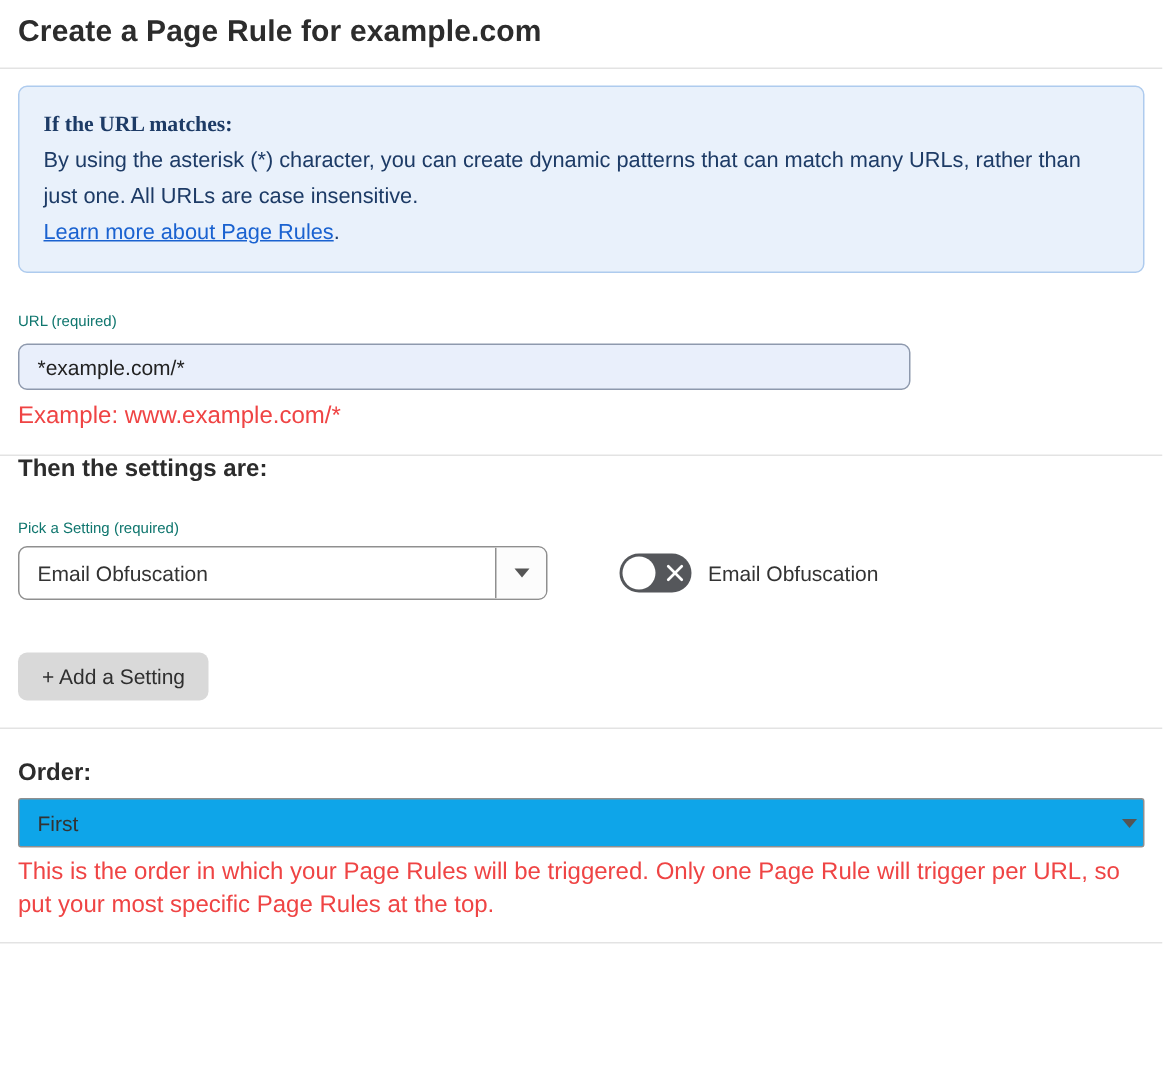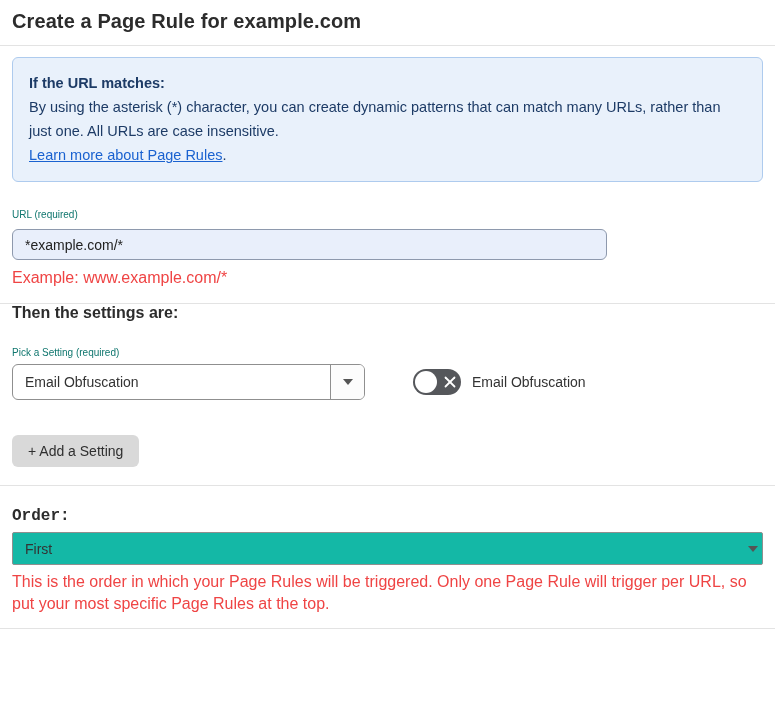--- a/index.html
+++ b/index.html
@@ -33,21 +33,21 @@
   .info-box {
     margin: 11px 12px 0 12px;
     background: #e9f1fb;
     border: 1px solid #aecbee;
     border-radius: 6px;
     padding: 13px 16px 14px 16px;
     color: #1d3b66;
     font-size: 14.5px;
     line-height: 24px;
   }
-  .info-box .info-heading { font-weight: 700; }
+  .info-box .info-heading { font-weight: 700; font-family: Liberation Serif, serif; }
   .info-box a.info-link {
     color: #1a62d0;
     text-decoration: underline;
     cursor: pointer;
   }
   .info-box .info-link-suffix { color: #1d3b66; }
 
   
   .field-label {
     font-size: 10px;
@@ -173,27 +173,27 @@
     cursor: pointer;
     height: 32px;
     padding: 0 16px;
     color: #2f2f2f;
     background: #d9d9d9;
   }
   .add-setting-btn { margin-top: 35px; padding-left: 16px; }
   .divider-settings { margin-top: 18px; }
 
   
-  .order-heading { margin-top: 21px; font-family: Liberation Mono, monospace; }
+  .order-heading { margin-top: 21px; }
   .order-select-label { margin-top: 24px; }
   .full-select {
     margin-top: 7px;
     width: 751px;
     height: 33px;
-    background: #14b8a6;
+    background: #0ea5e9;
     border: 1px solid #8f8f8f;
     border-radius: 2px;
     display: flex;
     align-items: center;
     justify-content: space-between;
     padding: 0 4px 0 12px;
     font-size: 14px;
     color: #333;
     cursor: pointer;
   }

